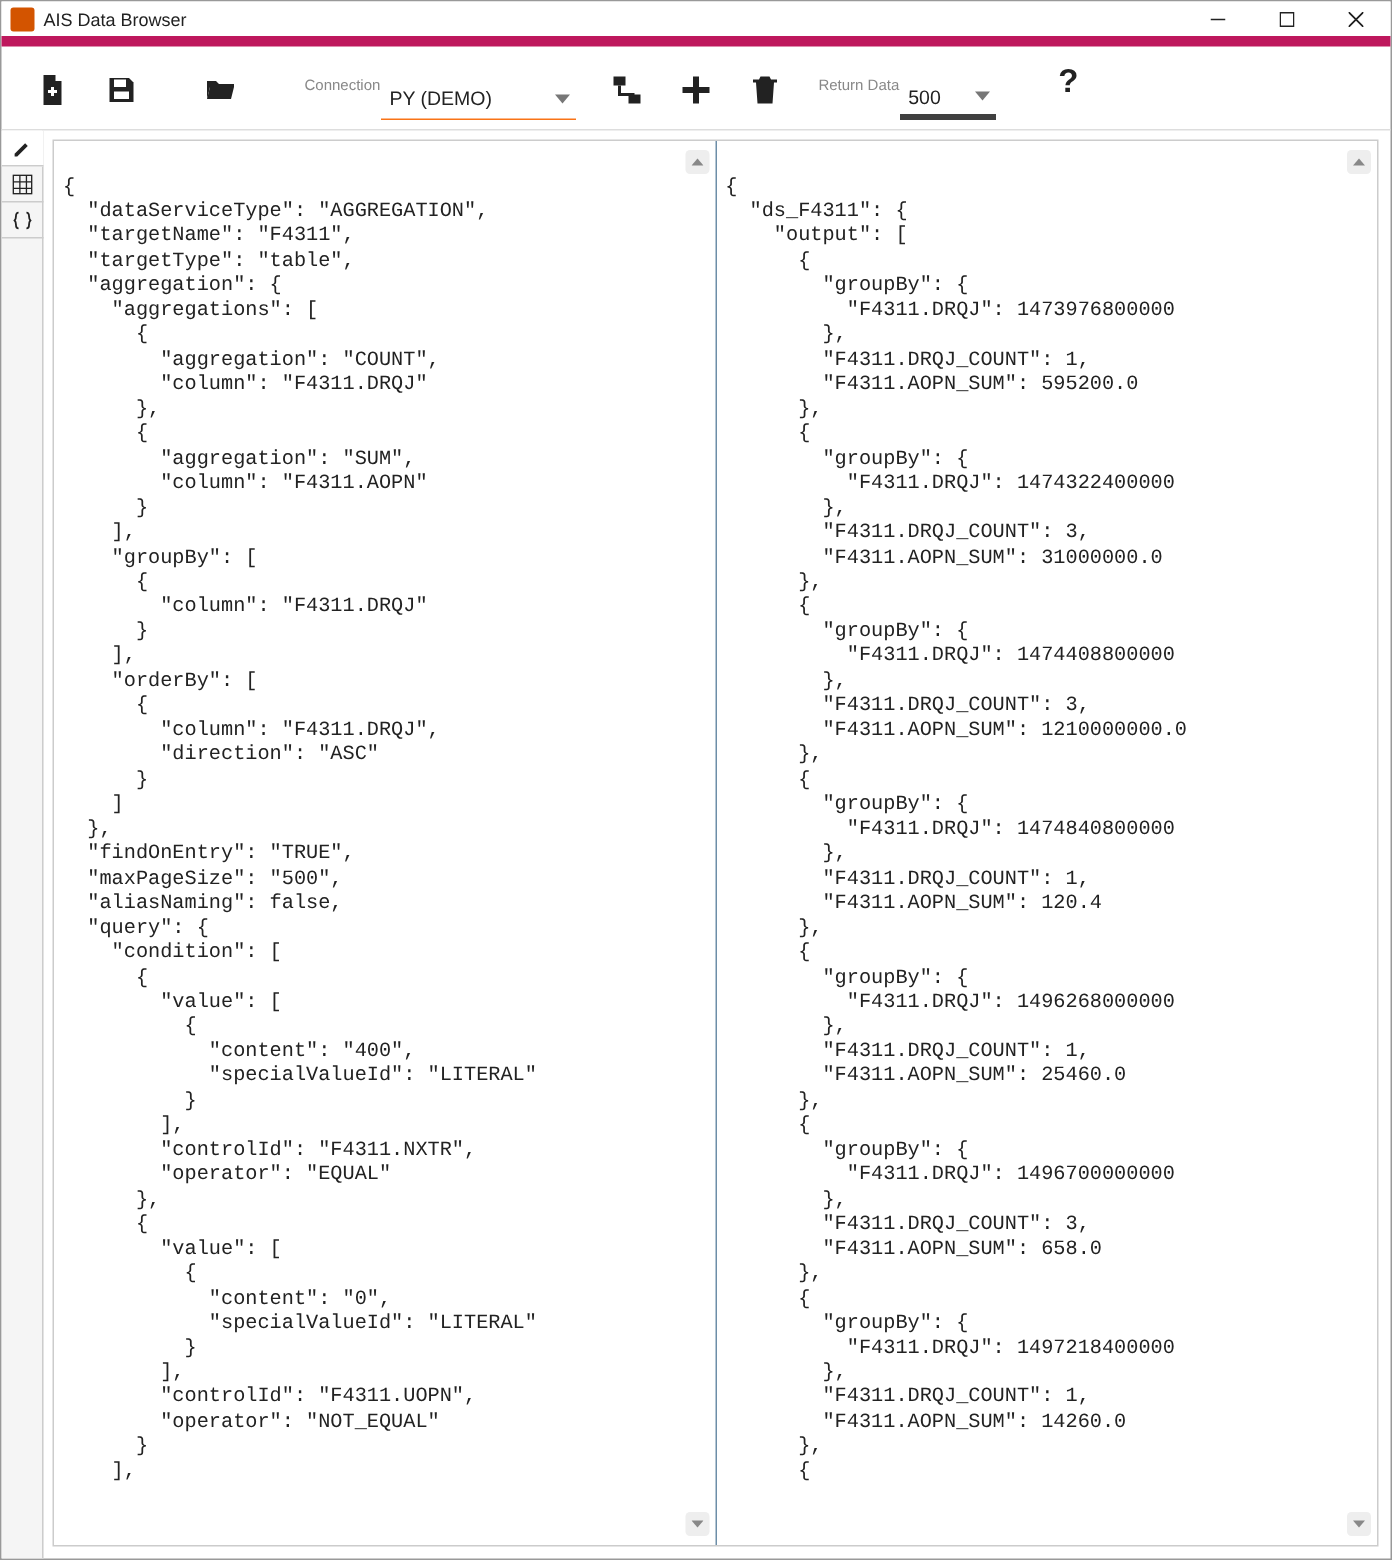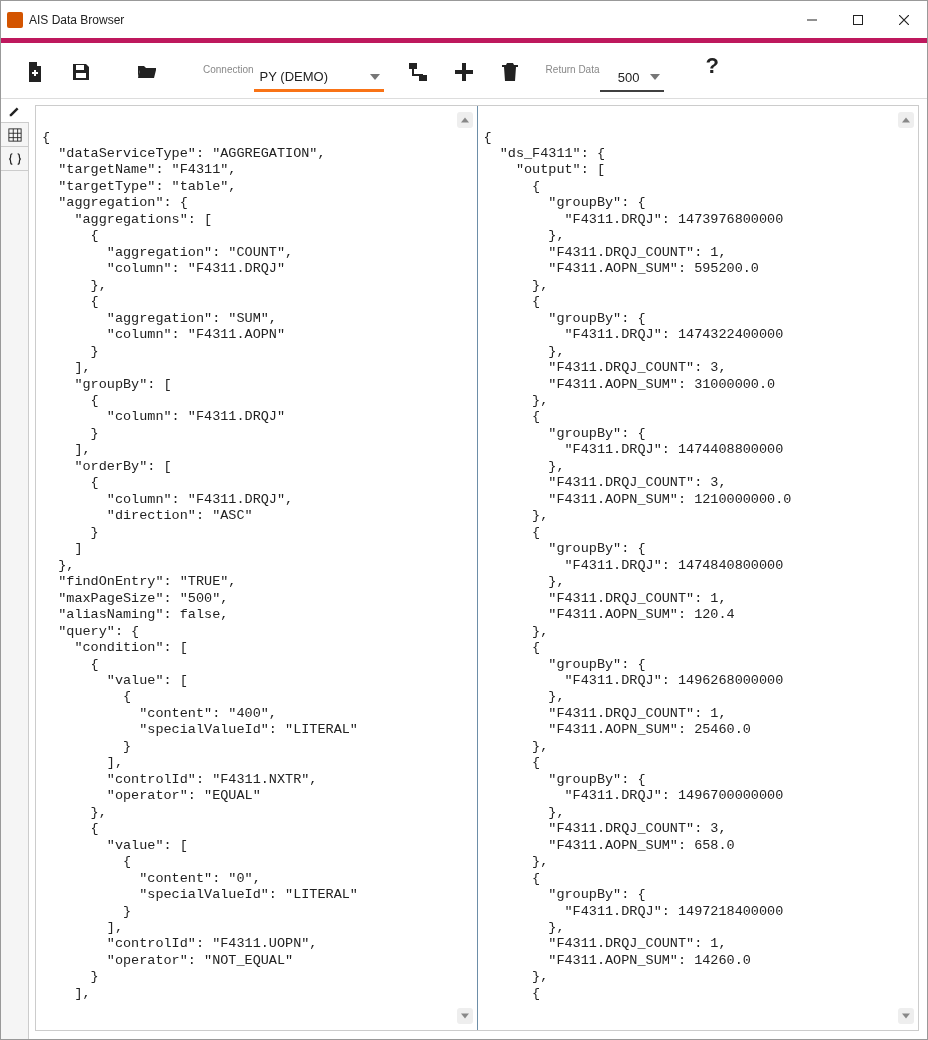--- a/index.html
+++ b/index.html
@@ -1,33 +1,33 @@
 <!DOCTYPE html>
 <html><head>
 <meta charset="utf-8">
 <style>
   * { box-sizing: border-box; }
   html, body { margin: 0; padding: 0; font-family: "Segoe UI", Arial, sans-serif; font-size: 13px; background: #fff; }
   .window { width: 928px; height: 1040px; border: 1px solid #999; display: flex; flex-direction: column; background: #fff; }
-  .titlebar { height: 42px; display: flex; align-items: center; padding: 0 0 0 6px; background: #fff; border-bottom: 5px solid #be185d; }
+  .titlebar { height: 30px; display: flex; align-items: center; padding: 0 0 0 6px; background: #fff; border-bottom: 7px solid #be185d; }
   .titlebar .app-icon { width: 16px; height: 16px; background: #d35400; border-radius: 2px; margin-right: 6px; }
   .titlebar .title { font-size: 12px; color: #222; flex: 1; }
   .titlebar .win-controls { display: flex; height: 100%; }
   .win-btn { width: 46px; height: 100%; display: flex; align-items: center; justify-content: center; font-family: Arial, sans-serif; }
   .win-btn svg { width: 10px; height: 10px; }
   .toolbar { height: 56px; display: flex; align-items: flex-end; padding: 0 14px 6px 14px; gap: 6px; border-bottom: 1px solid #ddd; }
   .tbtn { width: 40px; height: 40px; display: flex; align-items: center; justify-content: center; color: #222; }
   .tbtn svg { width: 24px; height: 24px; fill: #222; }
   .tool-sep { width: 14px; }
   .field { display: flex; flex-direction: row; margin: 0 8px; }
   .field .lab { font-size: 10px; color: #888; margin-left: 2px; }
-  .dropdown { display: flex; align-items: center; height: 28px; border-bottom: 3px solid #f97316; padding: 0 4px 0 6px; min-width: 130px; justify-content: space-between; }
+  .dropdown { display: flex; align-items: center; height: 28px; border-bottom: 1px solid #f97316; padding: 0 4px 0 6px; min-width: 130px; justify-content: space-between; }
   .dropdown .val { font-size: 13px; color: #222; }
   .dropdown svg { width: 10px; height: 10px; fill: #777; margin-left: 10px; }
-  .return-rows .dropdown { min-width: 64px; border-bottom: 2px solid #404040; justify-content: flex-end; }
+  .return-rows .dropdown { min-width: 64px; border-bottom: 4px solid #404040; }
   .help { font-size: 22px; font-weight: bold; color: #222; padding: 0 8px 4px 8px; align-self: center; }
   .tabbar { height: 42px; background: #5f737d; display: flex; align-items: flex-end; padding-left: 10px; }
   .tab { color: #fff; font-size: 13px; font-weight: 600; padding: 12px 14px 10px 14px; border-bottom: 3px solid #d9534f; }
   .body { flex: 1; display: flex; overflow: hidden; }
   .leftbar { width: 28px; background: #f5f5f5; border-right: 1px solid #ccc; display: flex; flex-direction: column; }
   .leftbar .lb { width: 28px; height: 24px; display: flex; align-items: center; justify-content: center; border-bottom: 1px solid #ccc; }
   .leftbar .lb.active { background: #fff; }
   .leftbar svg { width: 14px; height: 14px; fill: #222; }
   .panes { flex: 1; display: flex; border: 1px solid #ccc; margin: 6px 8px 8px 6px; overflow: hidden; }
   .pane { flex: 1; position: relative; overflow: hidden; }

